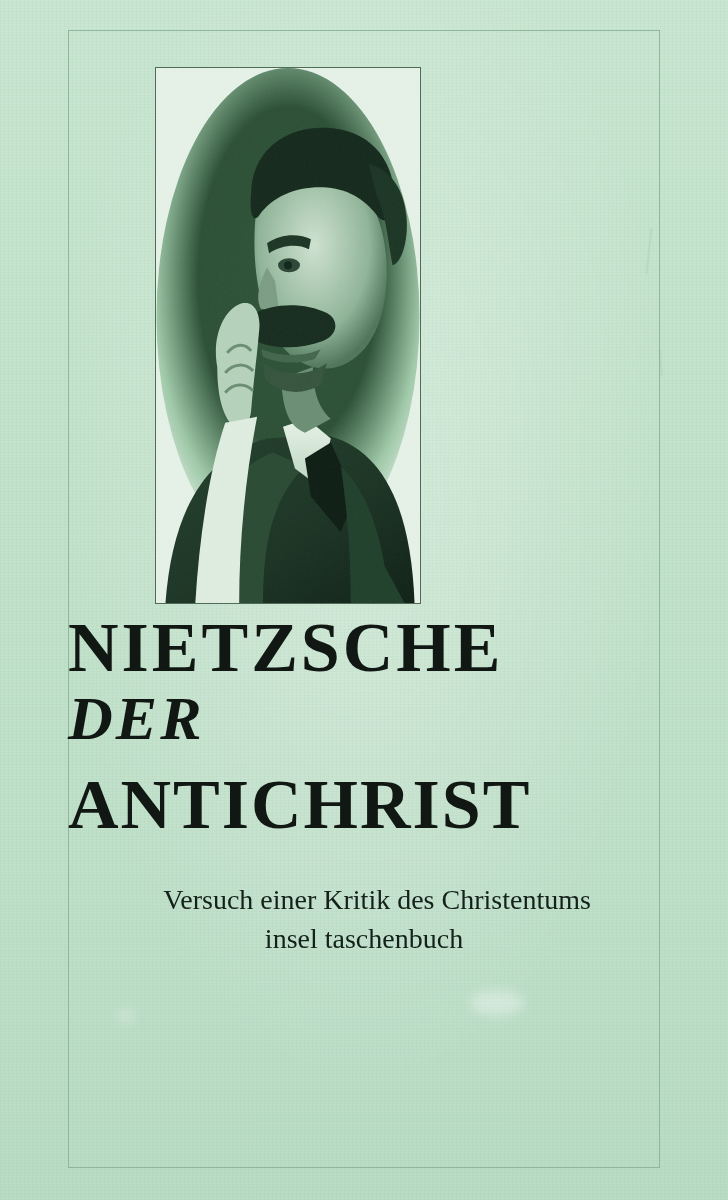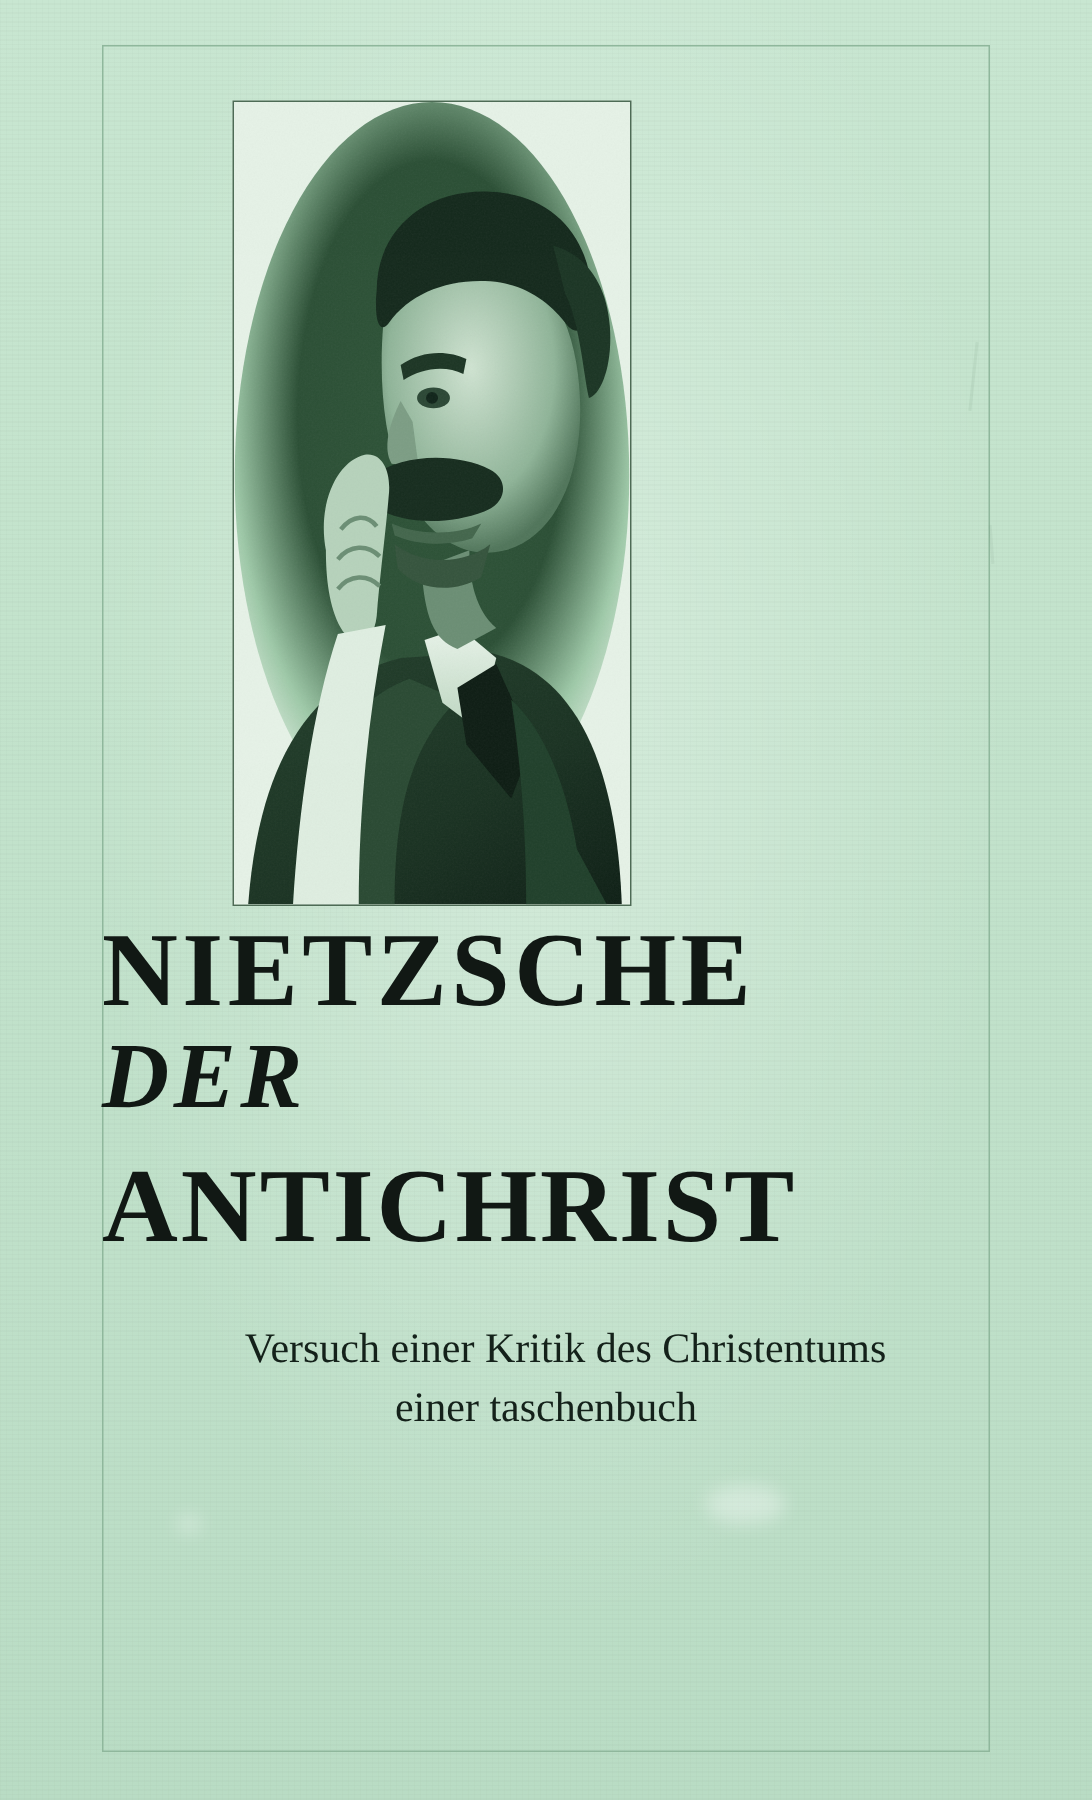--- a/index.html
+++ b/index.html
@@ -215,19 +215,19 @@
     </svg>
   </div>
 
   <div class="title-block">
     <div class="title-line title-author">NIETZSCHE</div>
     <div class="title-line title-der">DER</div>
     <div class="title-line title-main">ANTICHRIST</div>
   </div>
 
   <div class="subtitle">Versuch einer Kritik des Christentums</div>
-  <div class="imprint">einer taschenbuch</div>
+  <div class="imprint">insel taschenbuch</div>
 
   <div class="blemish" style="left:470px; top:990px; width:54px; height:26px;"></div>
   <div class="blemish" style="left:118px; top:1010px; width:16px; height:12px;"></div>
   <div class="scuff" style="left:648px; top:228px; width:2px; height:46px; transform:rotate(6deg); opacity:0.5;"></div>
   <div class="scuff" style="left:660px; top:350px; width:2px; height:26px; transform:rotate(-4deg); opacity:0.4;"></div>
 </div>
 
 </body></html>

